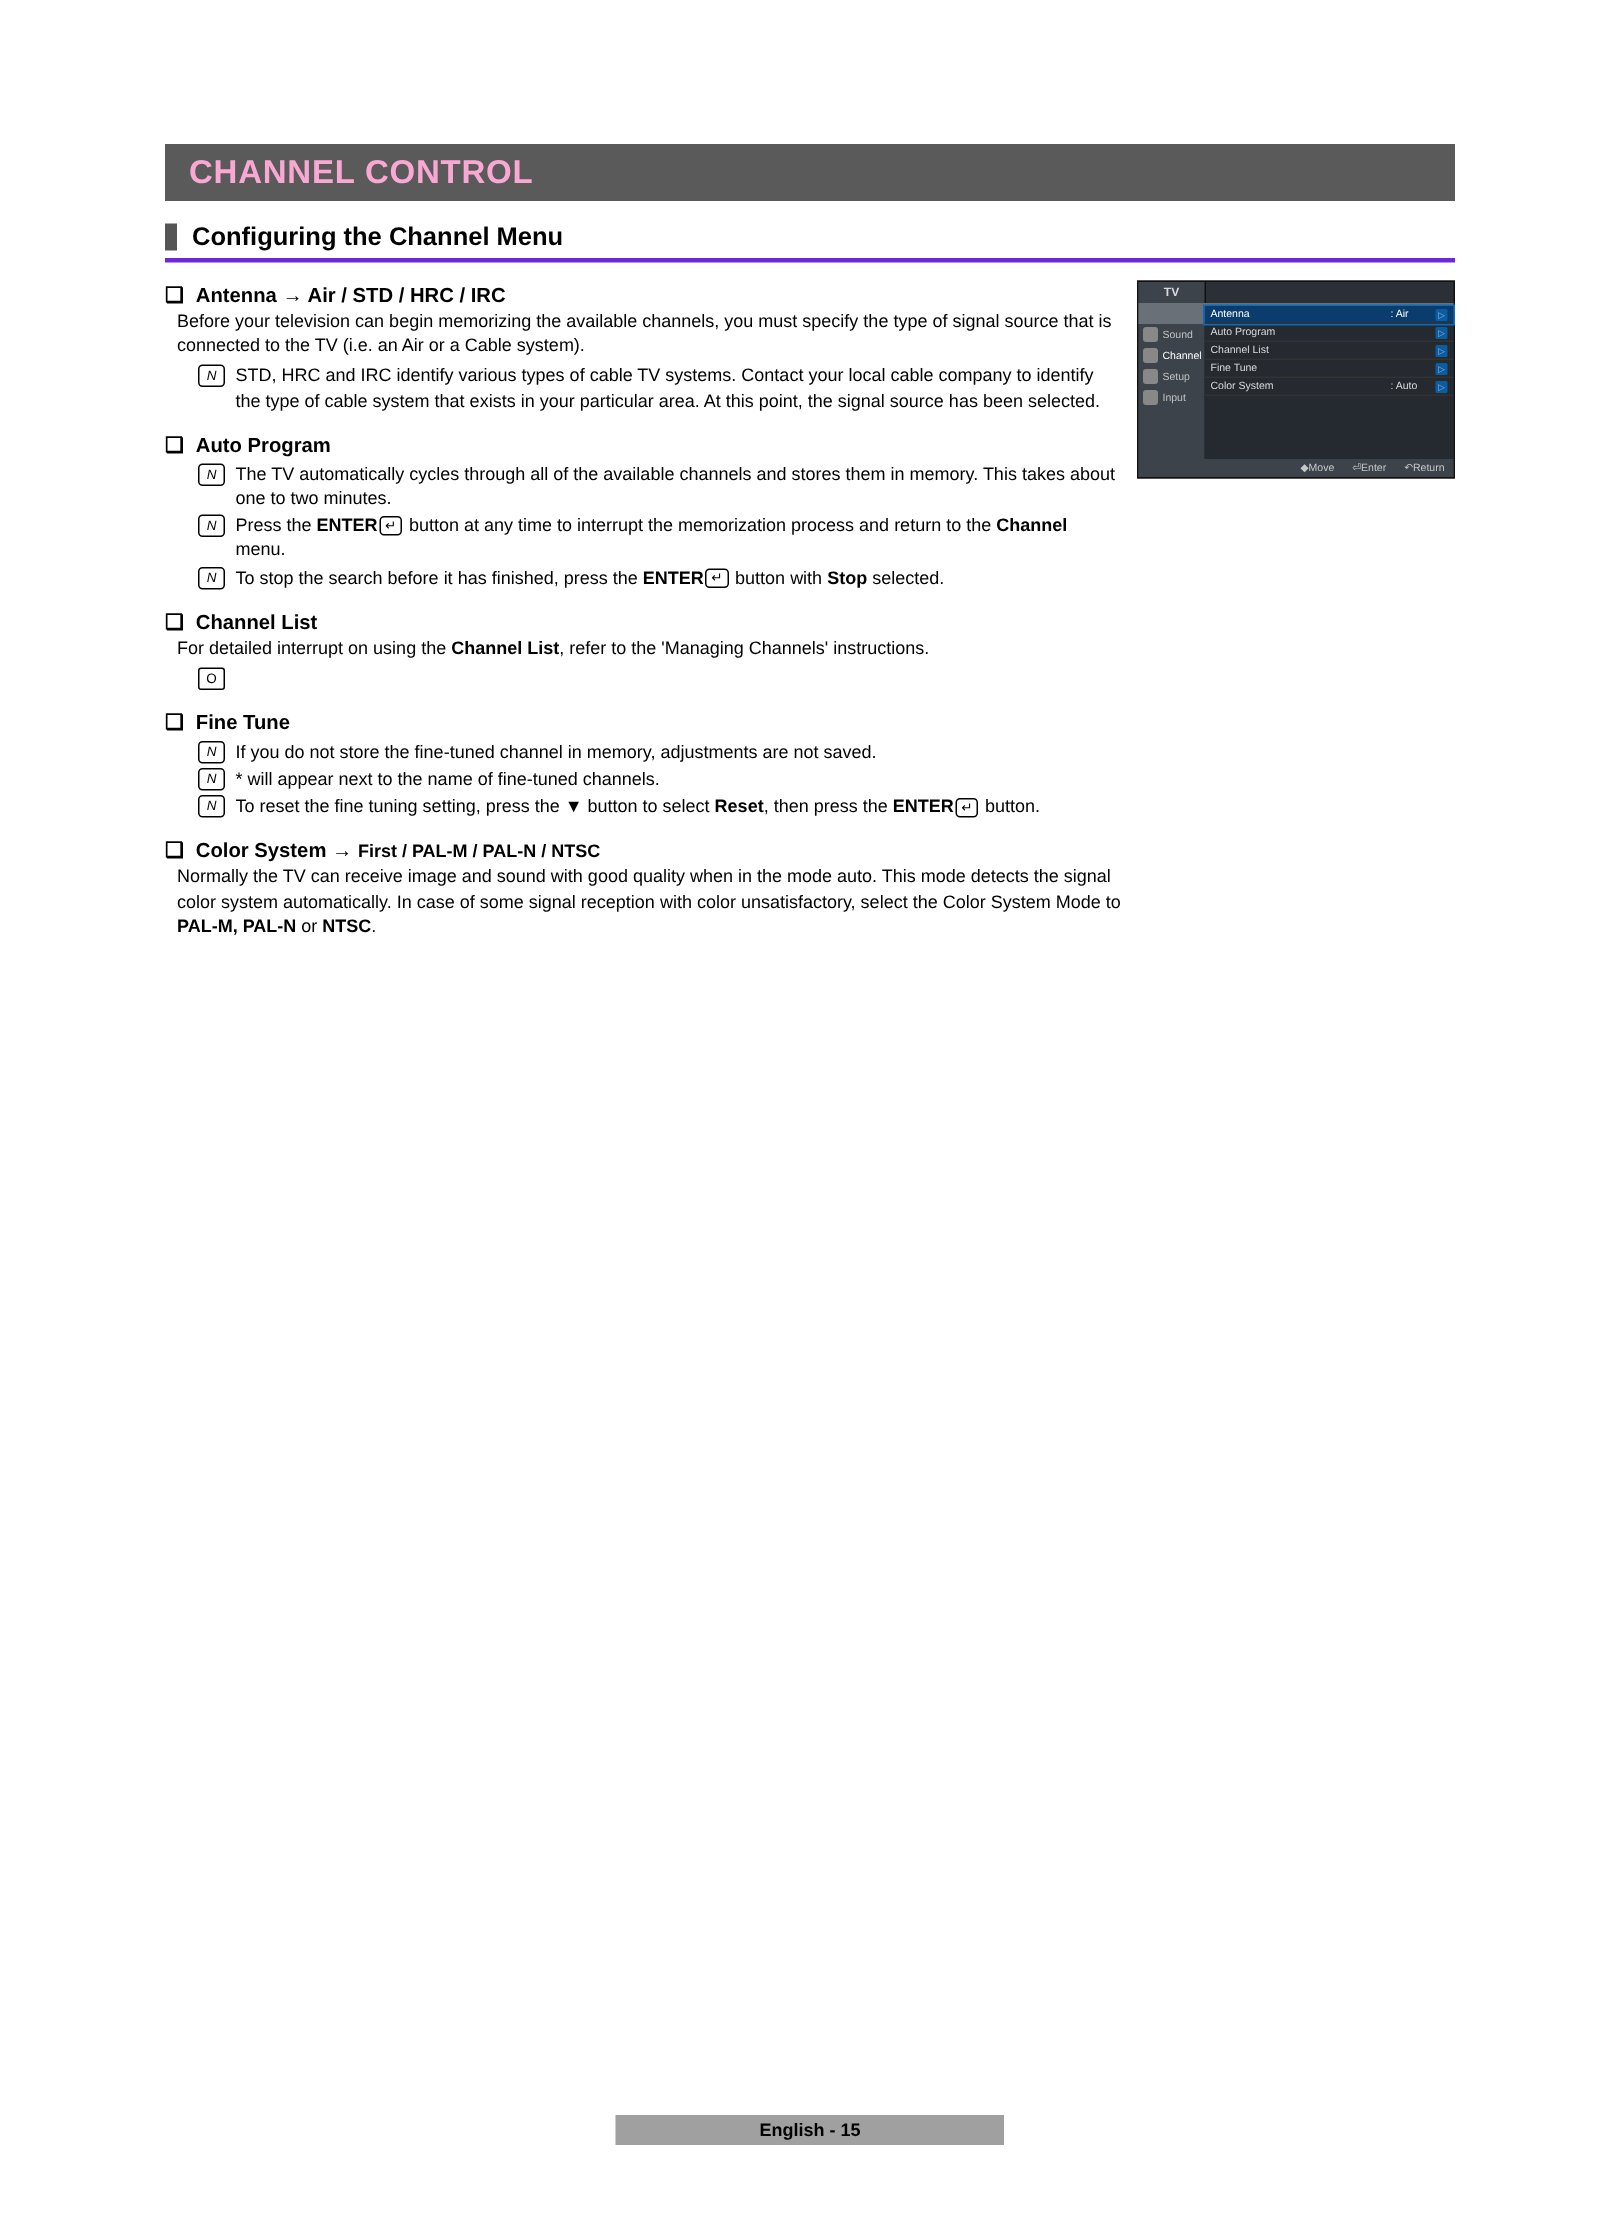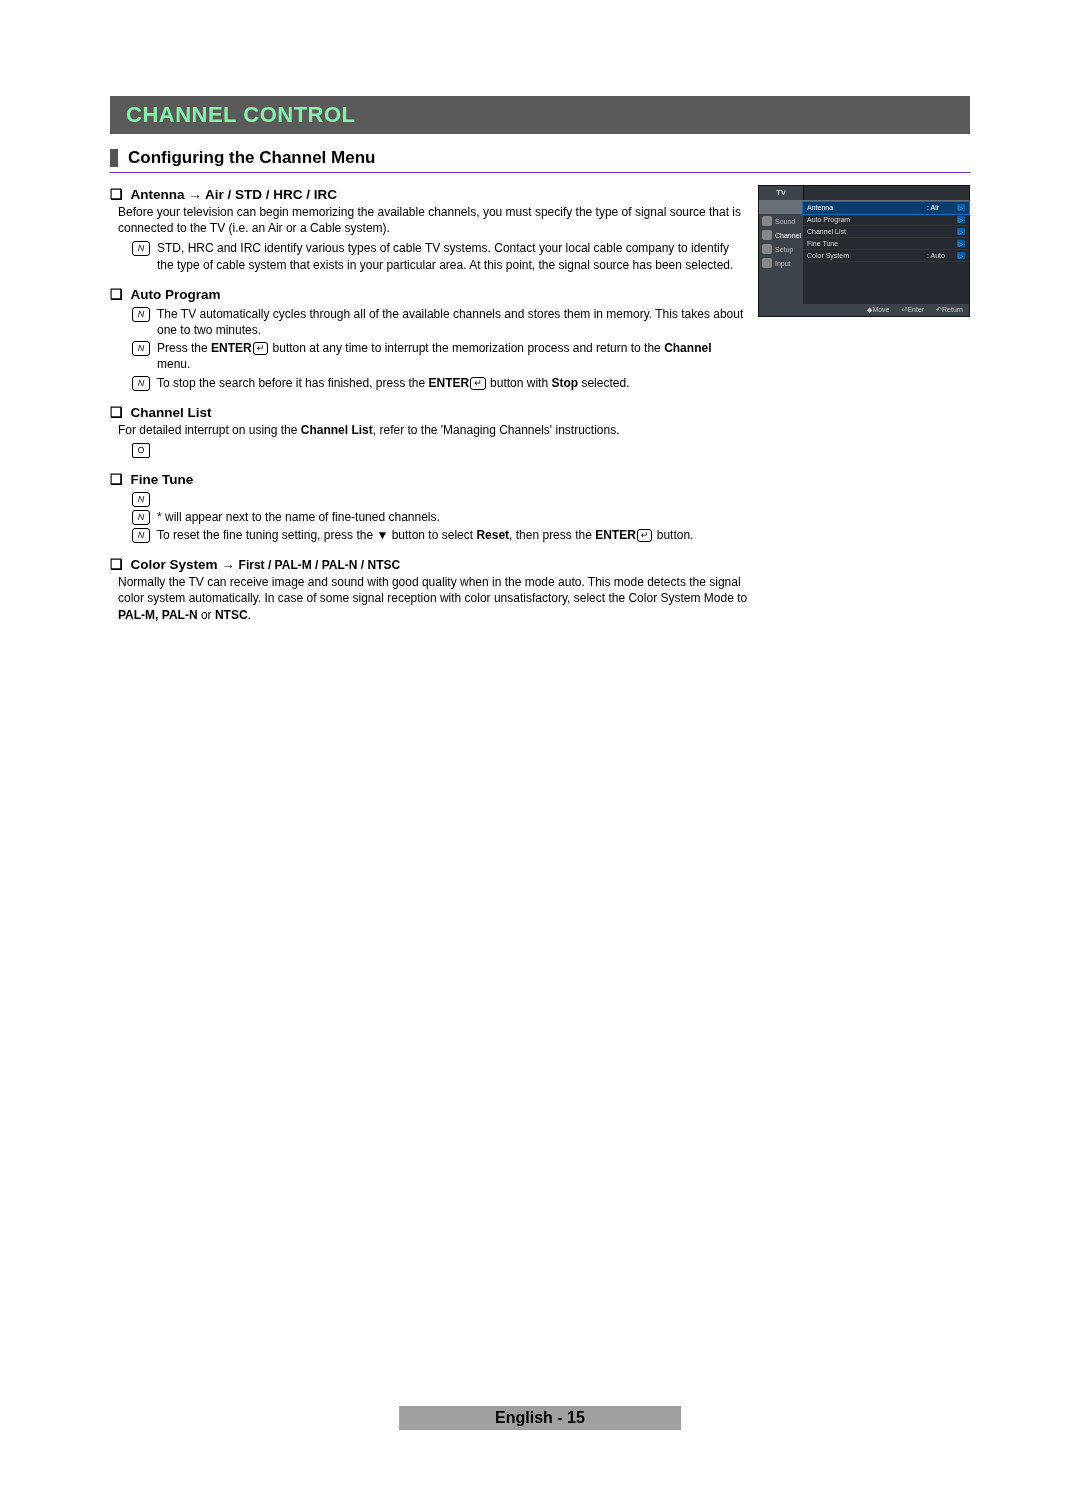--- a/index.html
+++ b/index.html
@@ -13,31 +13,31 @@
   }
   .page {
     width: 1080px;
     height: 1488px;
     position: relative;
     box-sizing: border-box;
     padding: 96px 110px 60px 110px;
   }
   .title-bar {
     background: #5a5a5a;
-    color: #86efac;
+    color: #f9a8d4;
     font-weight: bold;
     font-size: 22px;
     padding: 6px 16px;
     letter-spacing: 0.5px;
   }
   .subheading {
     margin-top: 14px;
     display: flex;
     align-items: center;
-    border-bottom: 1px solid #6d28d9;
+    border-bottom: 3px solid #6d28d9;
     padding-bottom: 4px;
   }
   .sub-mark {
     display: inline-block;
     width: 8px;
     height: 18px;
     background: #555;
     margin-right: 10px;
   }
   .subheading-text {
@@ -213,21 +213,21 @@
     color: #c8c8c8;
   }
   .page-footer {
     position: absolute;
     bottom: 58px;
     left: 50%;
     transform: translateX(-50%);
     background: #a0a0a0;
     color: #000;
     font-weight: bold;
-    font-size: 16px;
+    font-size: 12px;
     padding: 3px 96px;
   }
   b { font-weight: bold; }
 </style>
 </head>
 <body>
 
 <div class="page">
 
   <div class="title-bar">
@@ -290,20 +290,21 @@
         </li>
       </ul>
 
       <div class="section-title">
         <span class="check-square">❏</span>
         <span>Fine Tune</span>
       </div>
       <ul class="note-list">
         <li>
           <span class="note-icon">N</span>
+          <span>If you do not store the fine-tuned channel in memory, adjustments are not saved.</span>
         </li>
         <li>
           <span class="note-icon">N</span>
           <span>* will appear next to the name of fine-tuned channels.</span>
         </li>
         <li>
           <span class="note-icon">N</span>
           <span>
             <span>To reset the fine tuning setting, press the ▼ button to select </span><b>Reset</b><span>, then press the </span><b>ENTER</b><span class="enter-glyph">↵</span><span> button.</span>
           </span>

